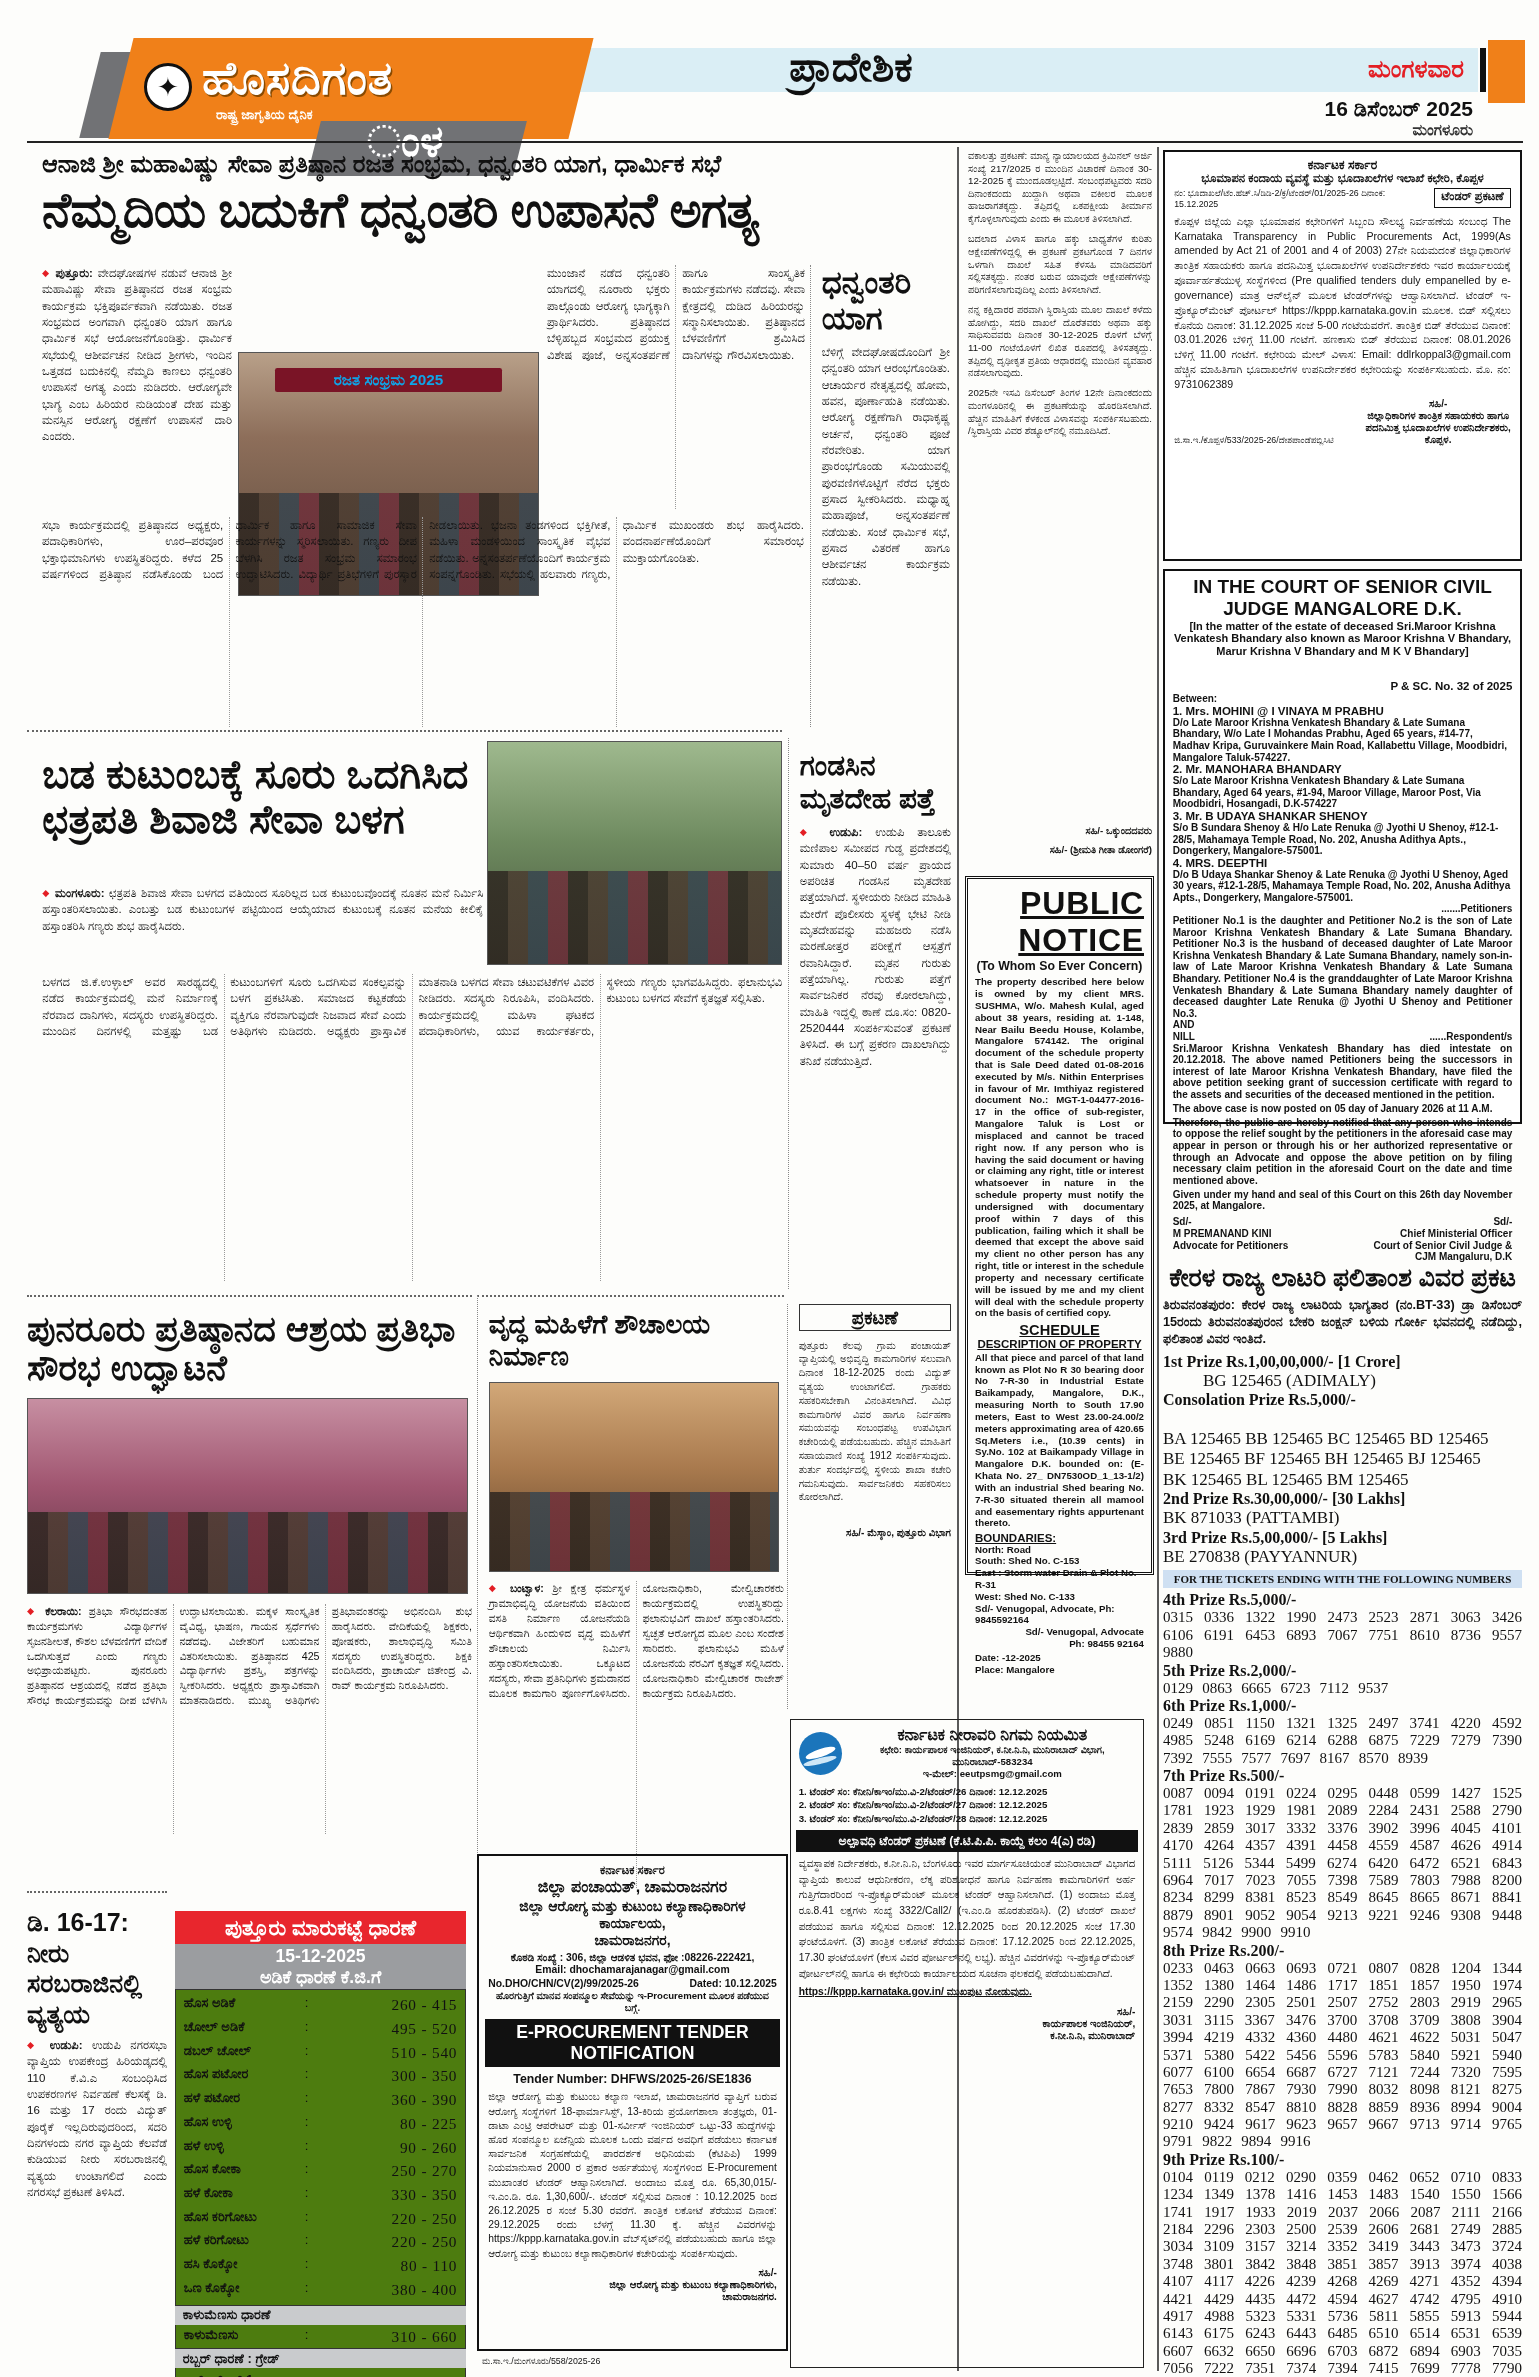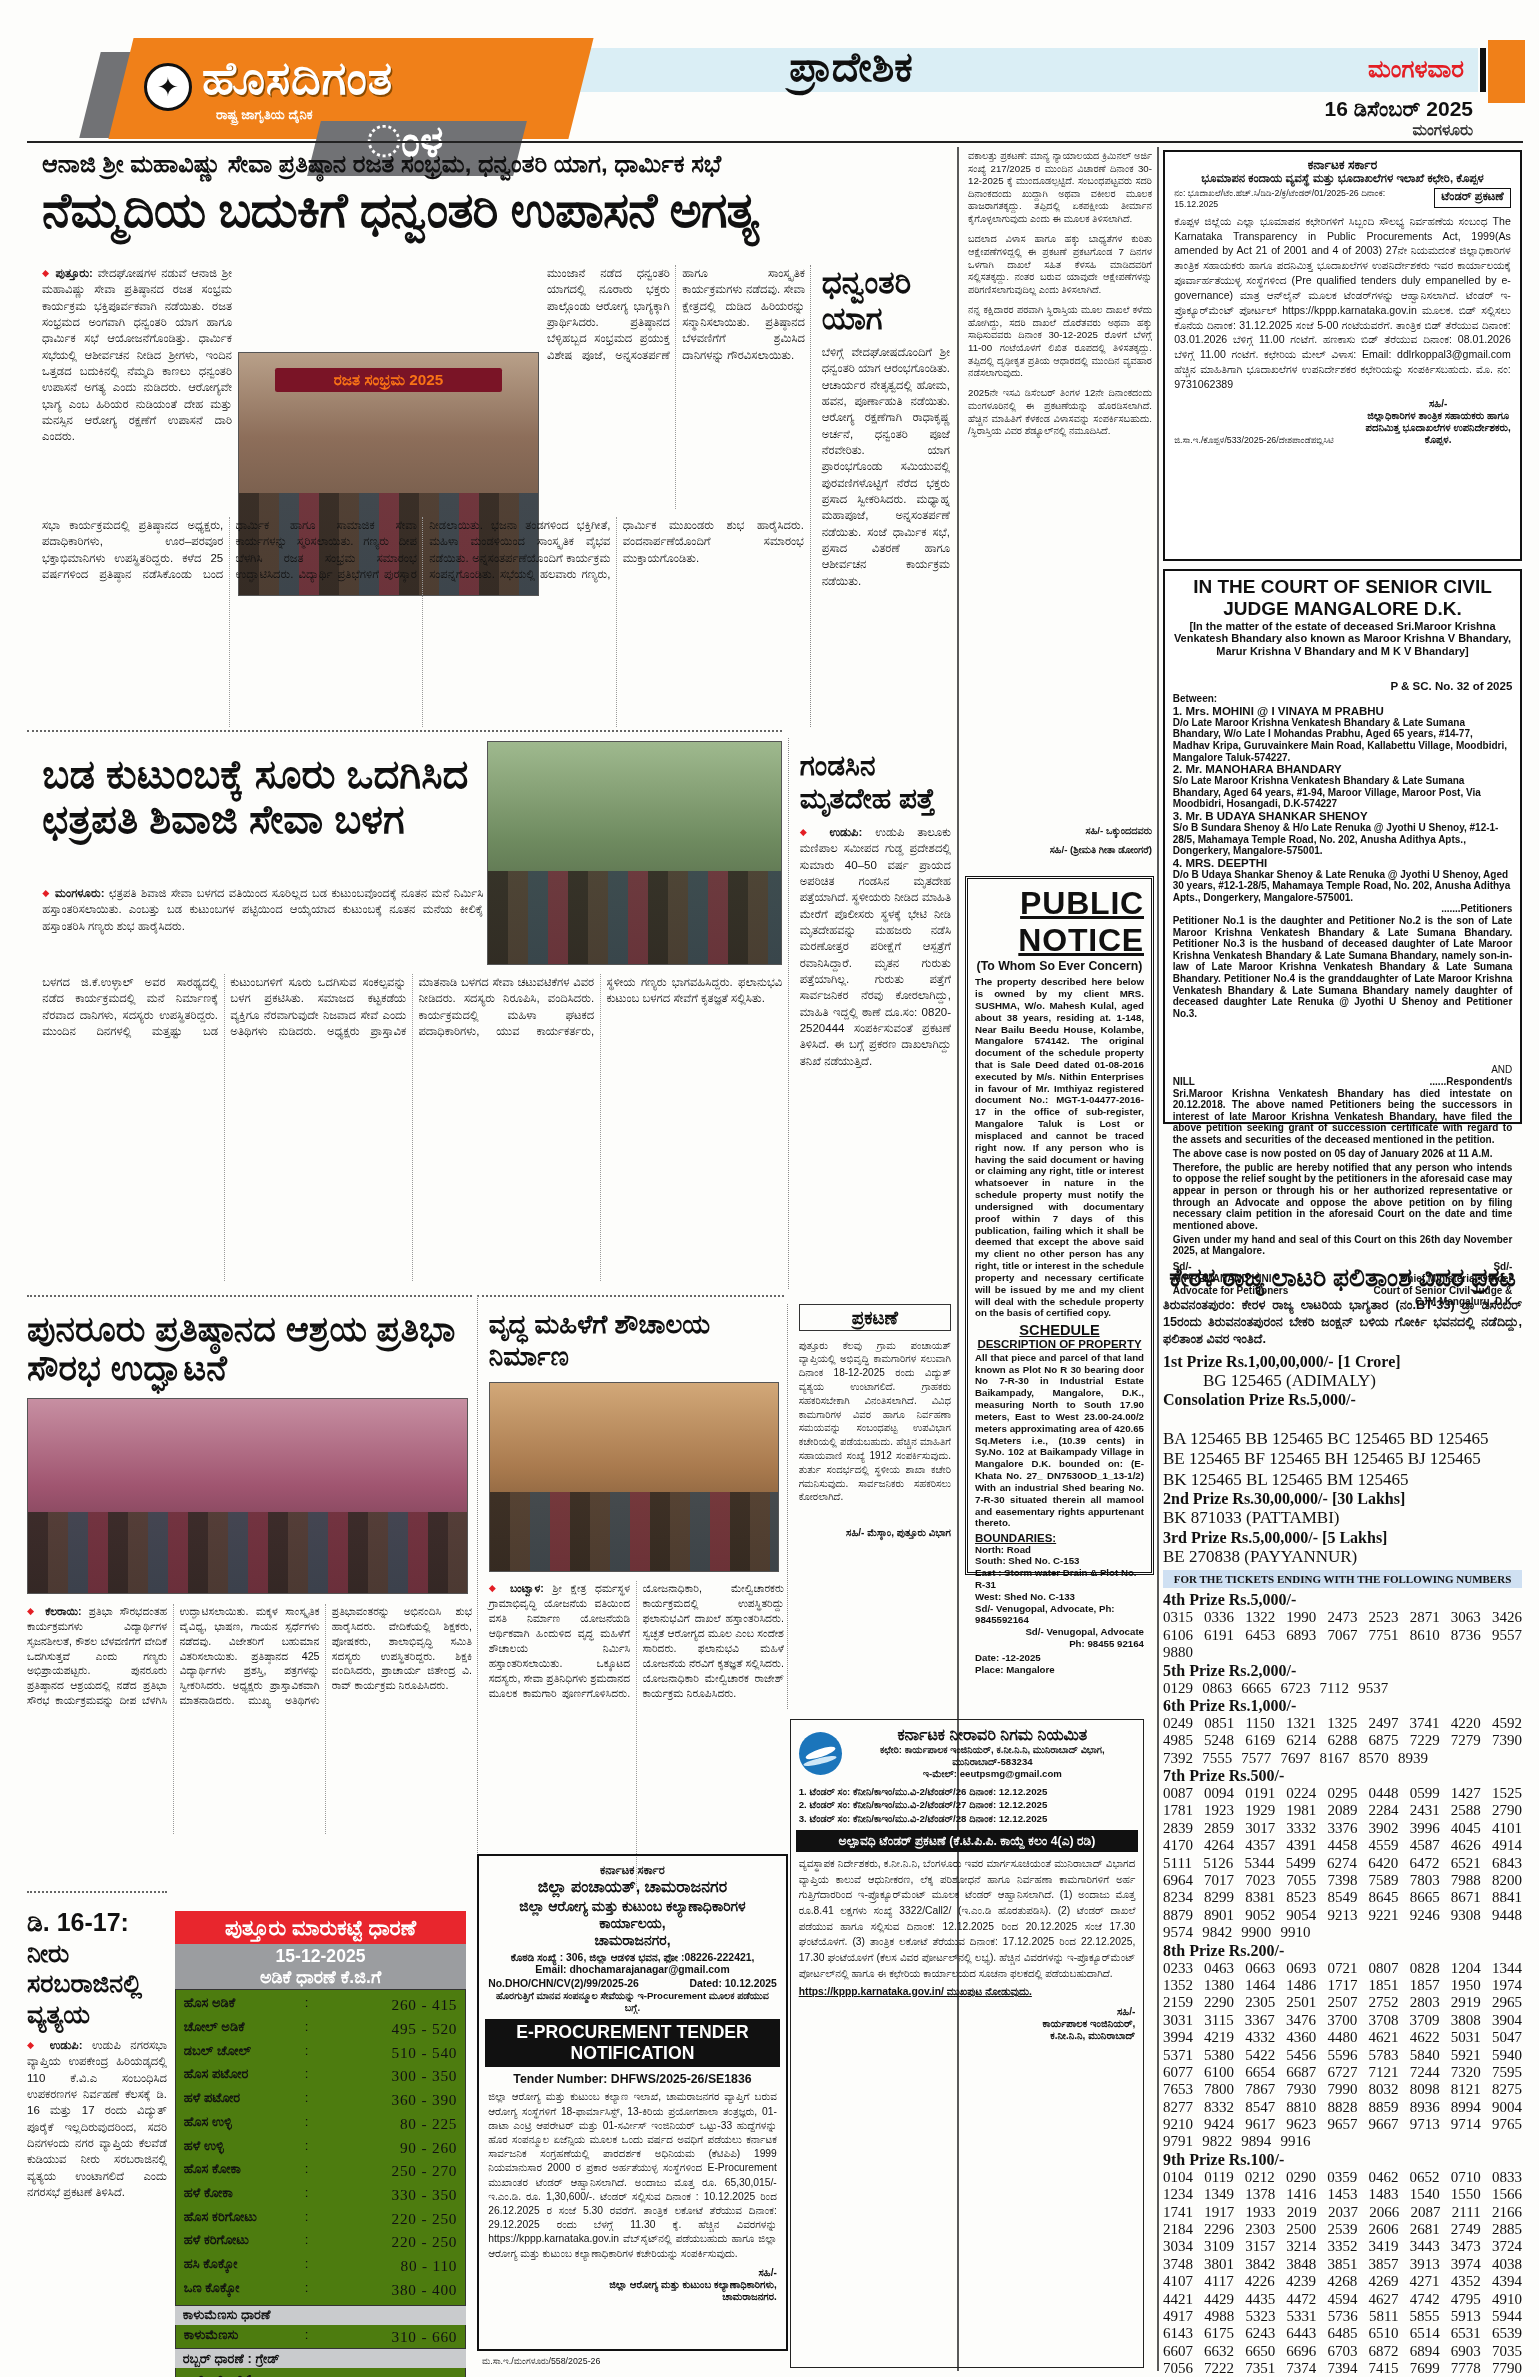--- a/index.html
+++ b/index.html
@@ -40,21 +40,21 @@
   .dia { color:#e31e24; font-size:9.2px; vertical-align:1.5px; }
   .cols2 { column-count:2; column-gap:12.3px; column-rule:0.8px dotted #999; }
   .cols3 { column-count:3; column-gap:12.3px; column-rule:0.8px dotted #999; }
   .cols4 { column-count:4; column-gap:12.3px; column-rule:0.8px dotted #999; }
   .photo { position:relative; background:linear-gradient(180deg,#b8a089 0%,#8d6e5a 35%,#5d4a3c 100%); border:0.8px solid #555; }
   .photo.green { background:linear-gradient(180deg,#9fb98e 0%,#6e8a5f 45%,#43503a 100%); }
   .photo.pink  { background:linear-gradient(180deg,#c78fa2 0%,#a05570 45%,#55303f 100%); }
   .photo.warm  { background:linear-gradient(180deg,#d2a878 0%,#a97a4e 45%,#5e4228 100%); }
   .photo .crowd { position:absolute; left:0; right:0; bottom:0; height:42%;
                   background:repeating-linear-gradient(90deg,#2e2620 0 20px,#4a3b30 20px 40px,#37444e 40px 60px,#6e2f3a 60px 80px); opacity:.85; }
-  .photo-banner { position:absolute; top:6%; left:12%; right:12%; background:#7a1426; color:#f97316;
+  .photo-banner { position:absolute; top:6%; left:12%; right:12%; background:#7a1426; color:#0ea5e9;
                   font-weight:bold; font-size:15.3px; text-align:center; padding:3.1px 0; border-radius:2.3px; }
   .dotted-top { border-top:2.3px dotted #666; }
   .vline { background:#5a5a5a; width:1.5px; }
   .vdot  { border-left:1.5px dotted #888; }
 
   .yaga-title { font-weight:bold; font-size:31px; line-height:1.15; }
 
   
   .boxed { border:2.3px solid #111; background:#fff; }
   .dbl   { border:3.1px double #111; }
@@ -414,21 +414,21 @@
           <div class="ct-body">S/o B Sundara Shenoy &amp; H/o Late Renuka @ Jyothi U Shenoy, #12-1-28/5, Mahamaya Temple Road,  No. 202, Anusha Adithya Apts., Dongerkery, Mangalore-575001.</div>
         </div>
 
         <div>
           <div class="ct-name">4. MRS. DEEPTHI</div>
           <div class="ct-body">D/o B Udaya Shankar Shenoy &amp; Late Renuka @ Jyothi U Shenoy, Aged 30 years, #12-1-28/5, Mahamaya Temple Road,  No. 202, Anusha Adithya Apts., Dongerkery, Mangalore-575001.</div>
         </div>
       </div>
     <div class="ct-body" style="text-align:right;font-weight:bold;">.......Petitioners</div>
     <div class="ct-body just">Petitioner No.1 is the daughter and Petitioner No.2 is the son of Late Maroor Krishna Venkatesh Bhandary &amp; Late Sumana Bhandary. Petitioner No.3 is the husband of deceased daughter of Late Maroor Krishna Venkatesh Bhandary &amp; Late Sumana Bhandary, namely son-in-law of Late Maroor Krishna Venkatesh Bhandary &amp; Late Sumana Bhandary. Petitioner No.4 is the granddaughter of Late Maroor Krishna Venkatesh Bhandary &amp; Late Sumana Bhandary namely daughter of deceased daughter Late Renuka @ Jyothi U Shenoy and Petitioner No.3.</div>
-    <div class="ct-body" style="text-align:right;font-weight:normal;margin-top:45px;">AND</div>
+    <div class="ct-body" style="text-align:left;font-weight:bold;">AND</div>
     <div style="display:flex;justify-content:space-between;">
       <span class="ct-body" style="font-weight:bold;">NILL</span>
       <span class="ct-body" style="font-weight:bold;">......Respondent/s</span>
     </div>
     <div class="ct-body just">Sri.Maroor Krishna Venkatesh Bhandary has died intestate on 20.12.2018. The above named Petitioners being the successors in interest of late Maroor Krishna Venkatesh Bhandary, have filed the above petition seeking grant of succession certificate with regard to the assets and securities of the deceased mentioned in the petition.</div>
     <div class="ct-body just" style="margin-top:2.3px;">The above case is now posted on 05 day of January 2026 at 11 A.M.</div>
     <div class="ct-body just" style="margin-top:2.3px;">Therefore, the public are hereby notified that any person who intends to oppose the relief sought by the petitioners in the aforesaid case may appear in person or through his or her authorized representative or through an Advocate and oppose the above petition on by filing necessary claim petition in the aforesaid Court on the date and time mentioned above.</div>
     <div class="ct-body just" style="margin-top:2.3px;">Given under my hand and seal of this Court on this 26th day November 2025, at Mangalore.</div>
     <div style="display:flex;justify-content:space-between;margin-top:4.6px;">
       <span style="text-align:left;">

